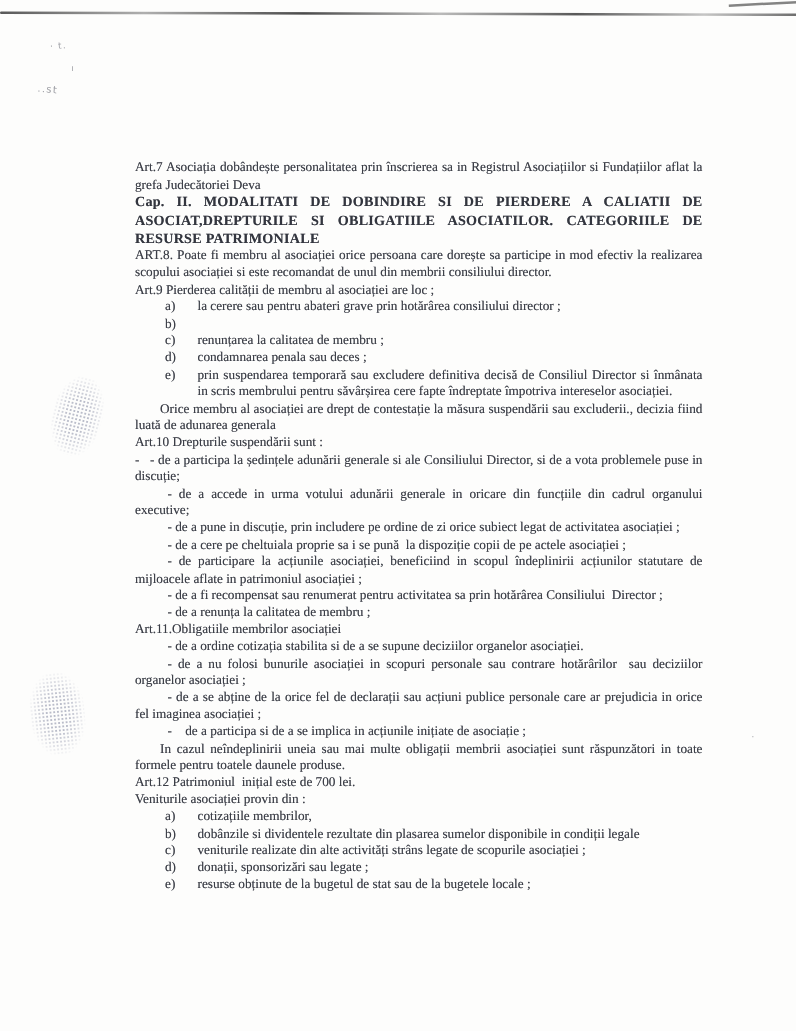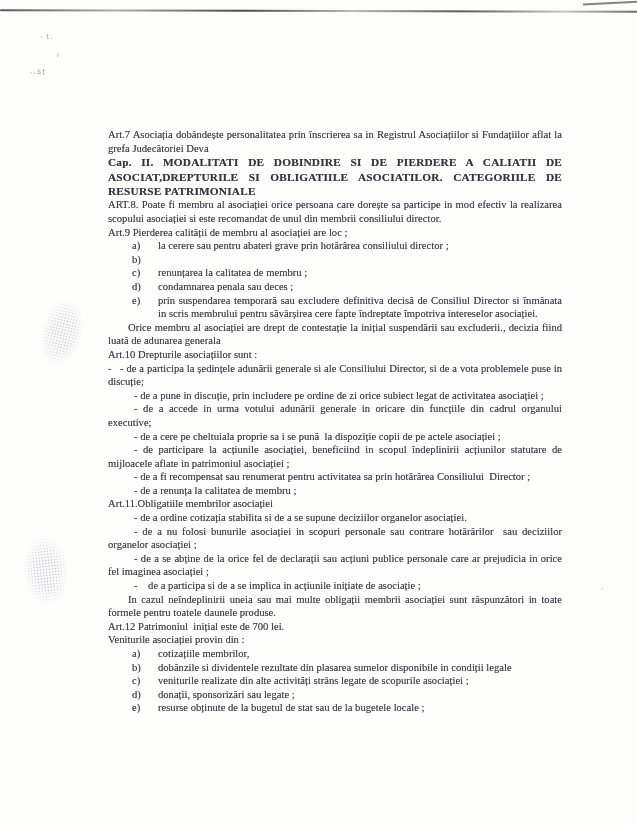--- a/index.html
+++ b/index.html
@@ -114,26 +114,26 @@
       </div>
       <div class="li">
         <span class="lbl">d)</span>
         <span class="txt">condamnarea penala sau deces ;</span>
       </div>
       <div class="li">
         <span class="lbl">e)</span>
         <span class="txt">prin suspendarea temporară sau excludere definitiva decisă de Consiliul Director si înmânata in scris membrului pentru săvârșirea cere fapte îndreptate împotriva intereselor asociației.</span>
       </div>
     </div>
-    <p class="note">Orice membru al asociației are drept de contestație la inițial suspendării sau excluderii., decizia fiind luată de adunarea generala</p>
+    <p class="note">Orice membru al asociației are drept de contestație la măsura suspendării sau excluderii., decizia fiind luată de adunarea generala</p>
 
-    <p class="gap">Art.10 Drepturile asociațiilor sunt :</p>
+    <p class="gap">Art.10 Drepturile suspendării sunt :</p>
     <p class="bullet noindent">-&nbsp;&nbsp; - de a participa la ședințele adunării generale si ale Consiliului Director, si de a vota problemele puse in discuție;</p>
+    <p class="bullet">- de a accede in urma votului adunării generale in oricare din funcțiile din cadrul organului executive;</p>
     <p class="bullet">- de a pune in discuție, prin includere pe ordine de zi orice subiect legat de activitatea asociației ;</p>
-    <p class="bullet">- de a accede in urma votului adunării generale in oricare din funcțiile din cadrul organului executive;</p>
     <p class="bullet">- de a cere pe cheltuiala proprie sa i se pună&nbsp; la dispoziție copii de pe actele asociației ;</p>
     <p class="bullet">- de participare la acțiunile asociației, beneficiind in scopul îndeplinirii acțiunilor statutare de mijloacele aflate in patrimoniul asociației ;</p>
     <p class="bullet">- de a fi recompensat sau renumerat pentru activitatea sa prin hotărârea Consiliului&nbsp; Director ;</p>
     <p class="bullet">- de a renunța la calitatea de membru ;</p>
 
     <p class="gap">Art.11.Obligatiile membrilor asociației</p>
     <p class="bullet">- de a ordine cotizația stabilita si de a se supune deciziilor organelor asociației.</p>
     <p class="bullet">- de a nu folosi bunurile asociației in scopuri personale sau contrare hotărârilor&nbsp; sau deciziilor organelor asociației ;</p>
     <p class="bullet">- de a se abține de la orice fel de declarații sau acțiuni publice personale care ar prejudicia in orice fel imaginea asociației ;</p>
     <p class="bullet">-&nbsp;&nbsp;&nbsp; de a participa si de a se implica in acțiunile inițiate de asociație ;</p>

